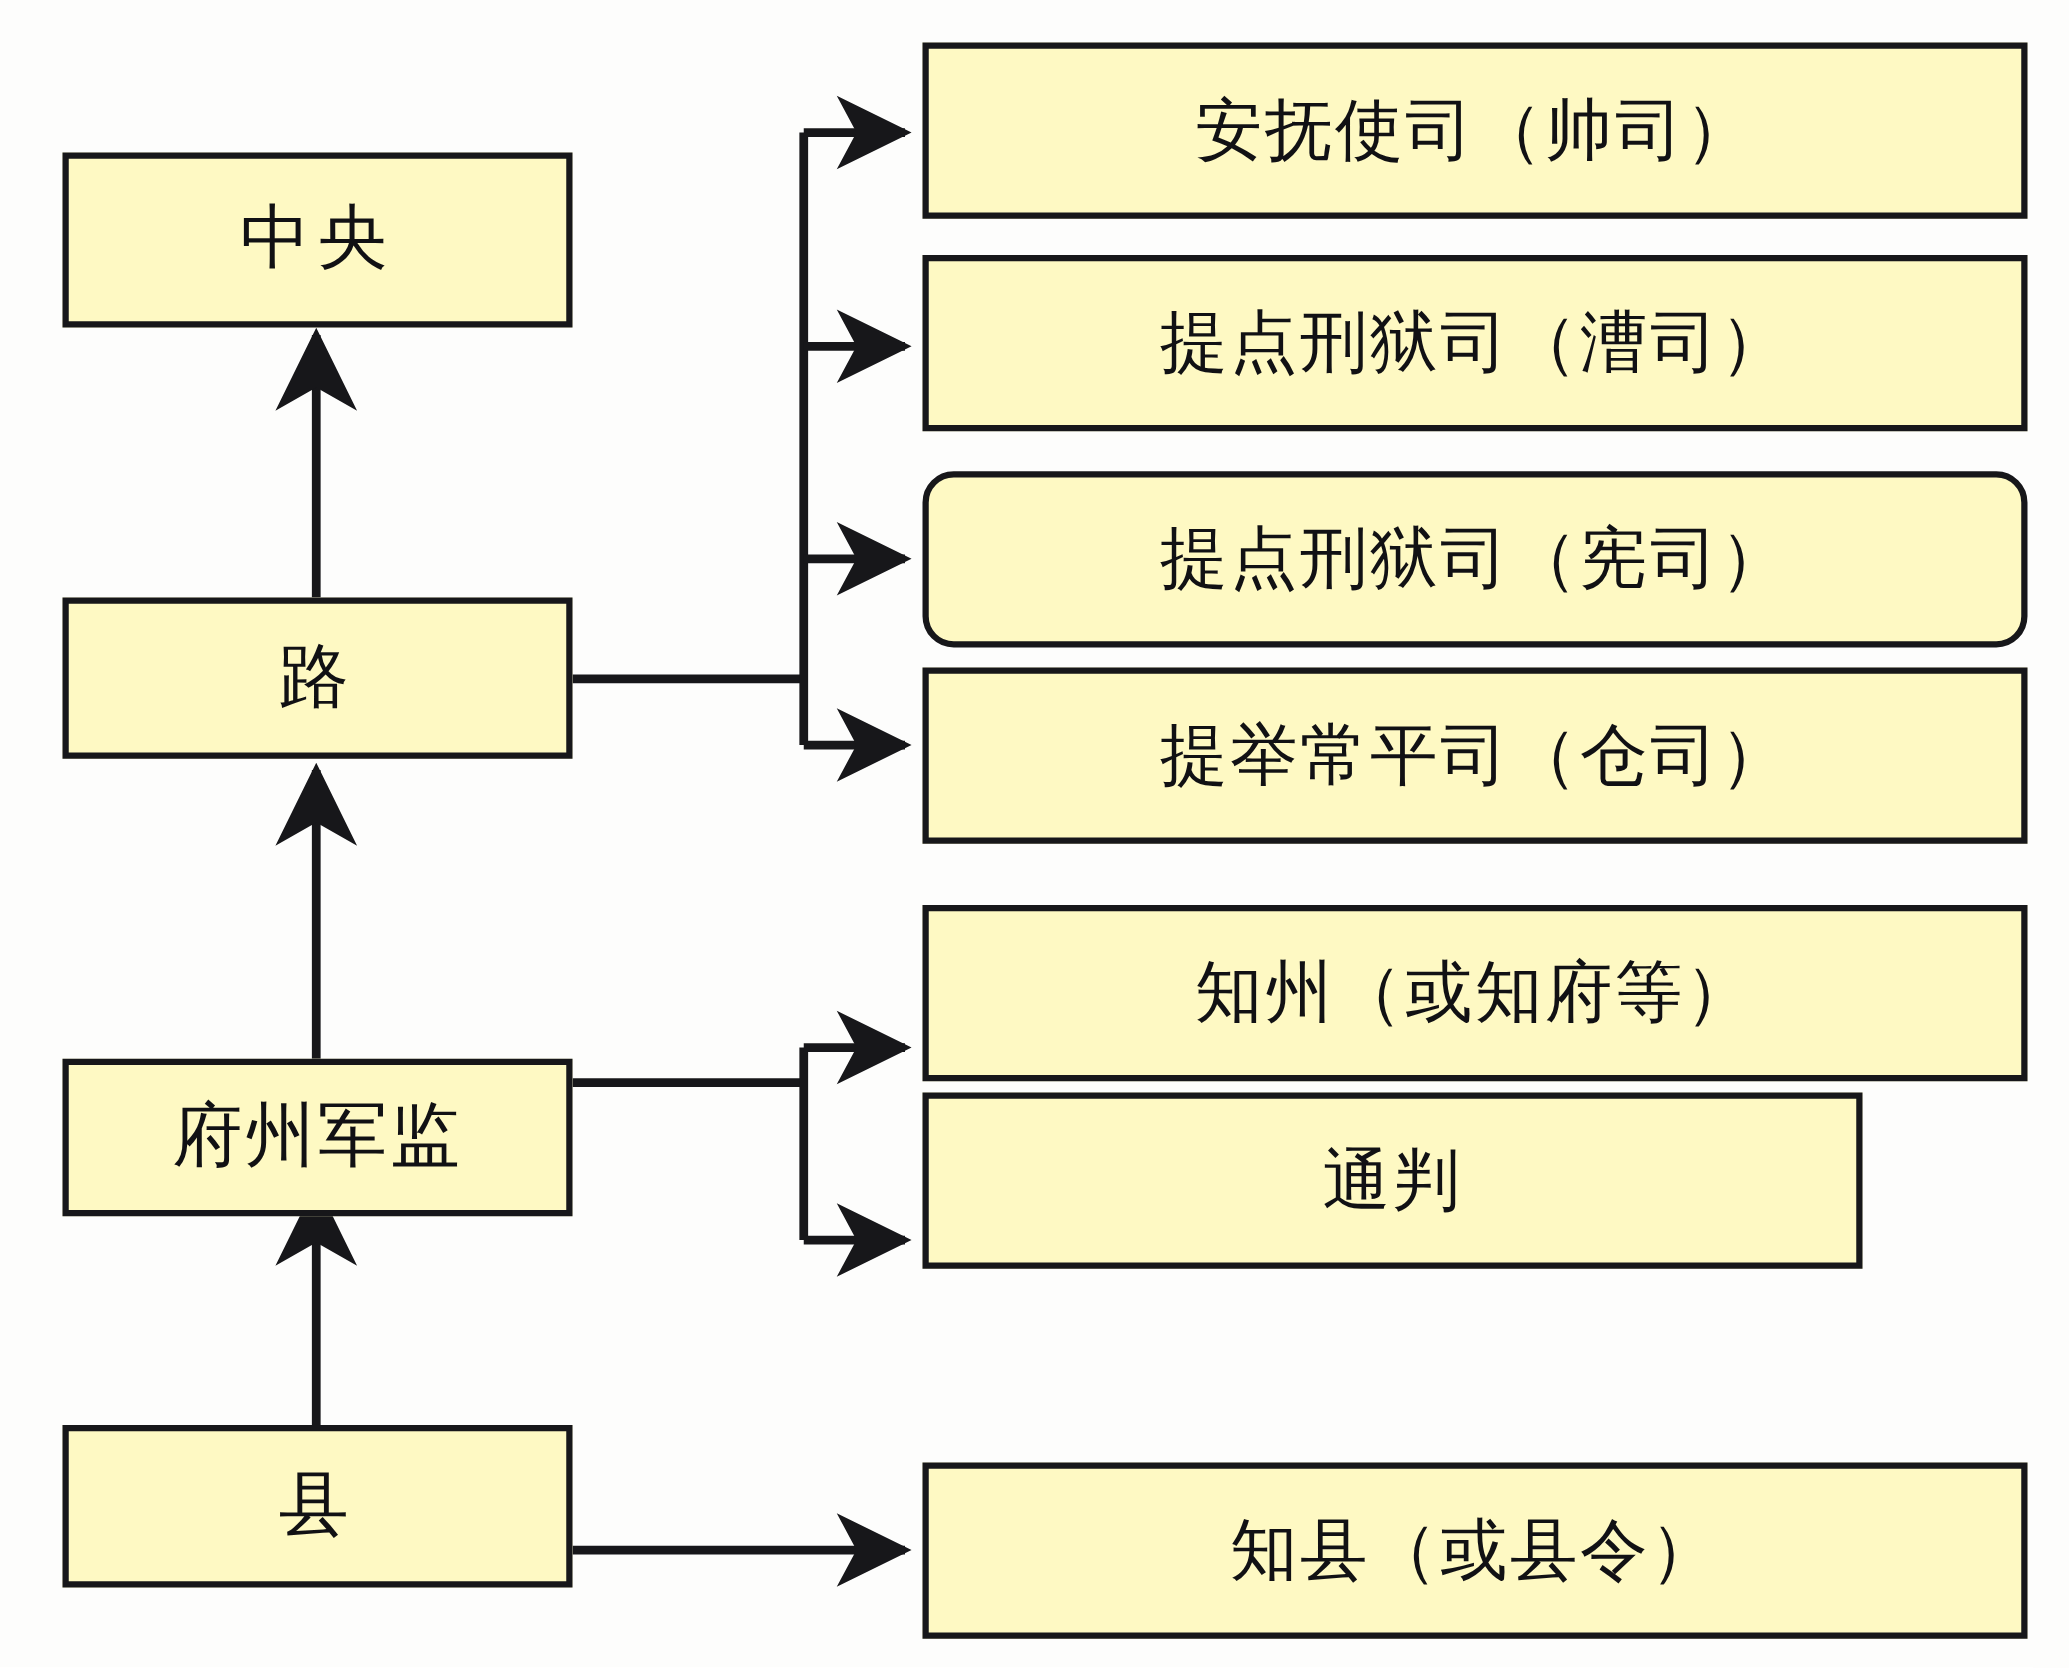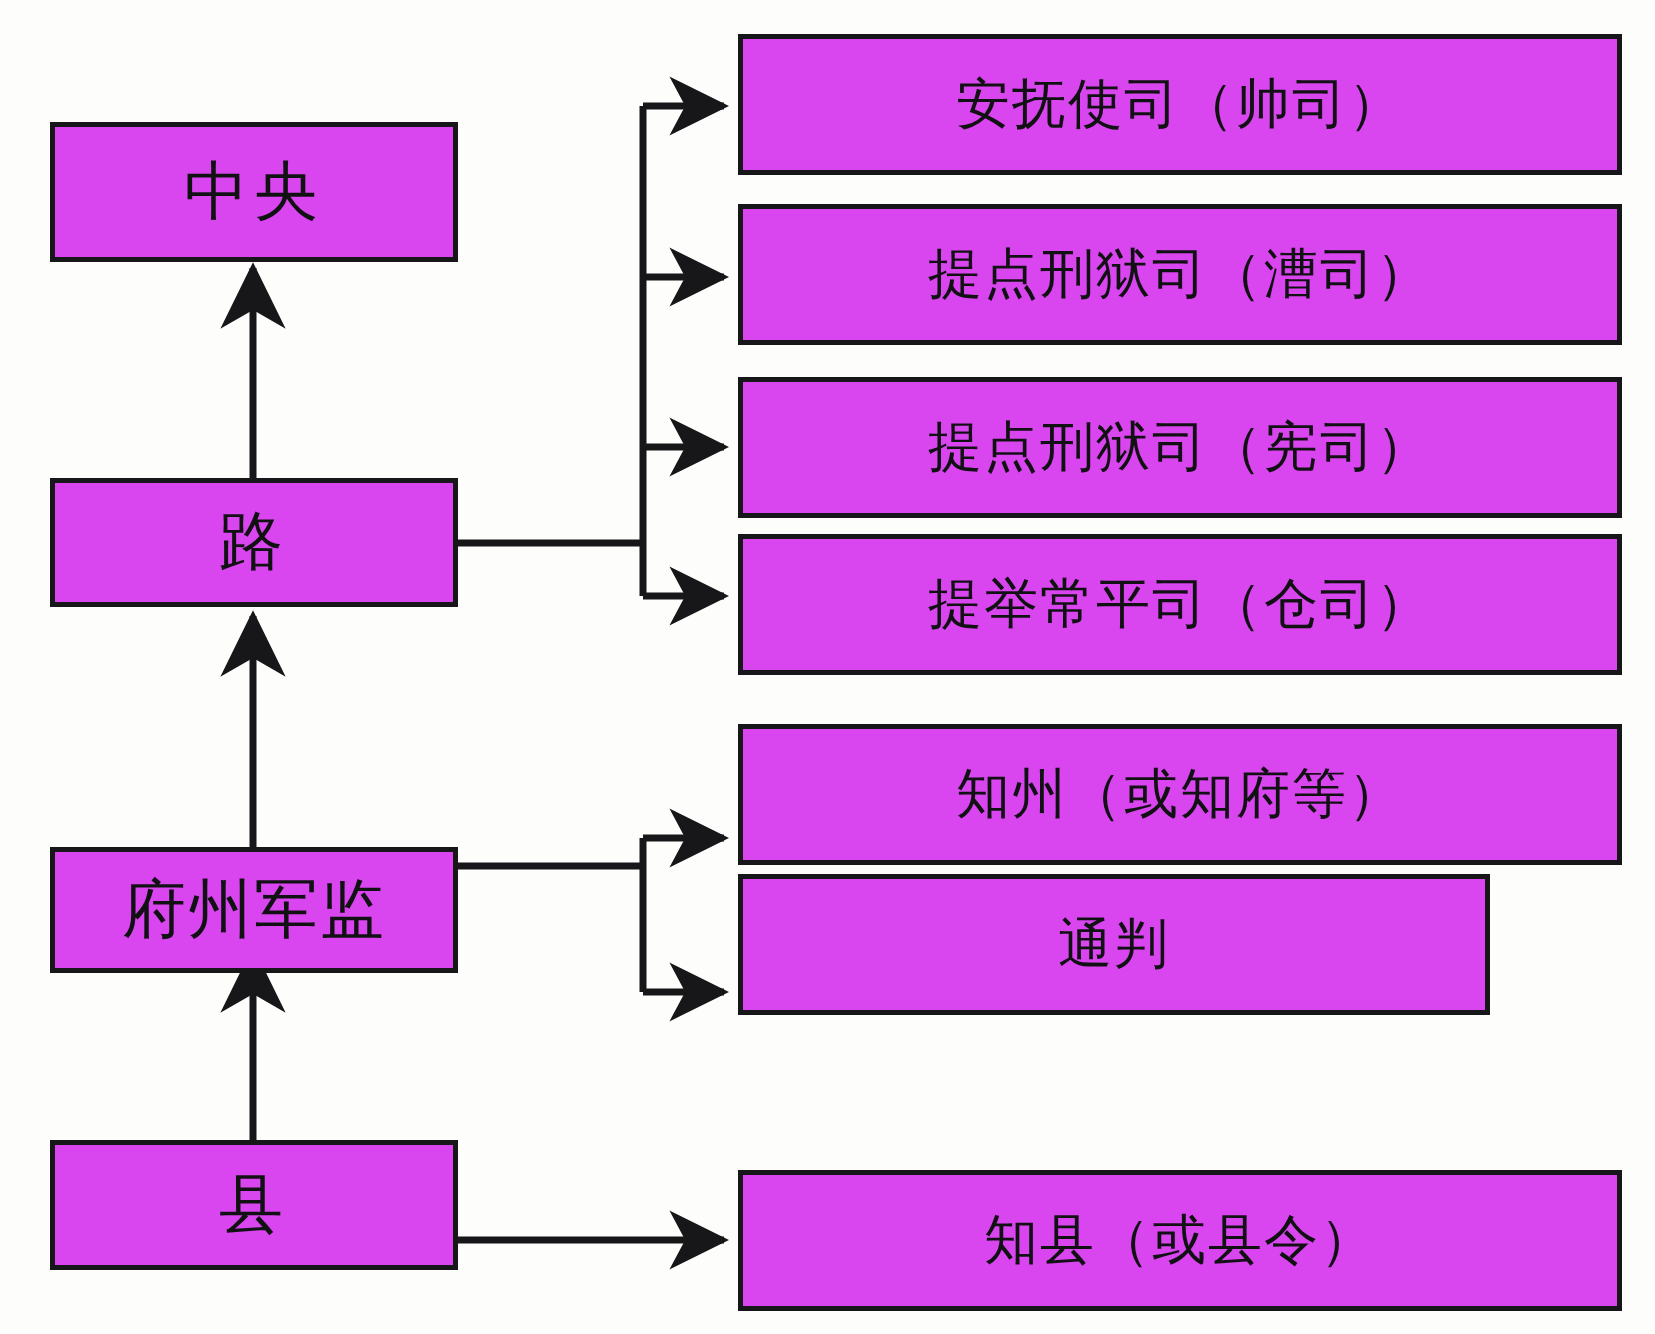--- a/index.html
+++ b/index.html
@@ -23,37 +23,37 @@
     left: 0;
     top: 0;
     width: 1655px;
     height: 1334px;
     pointer-events: none;
   }
   .node {
     position: absolute;
     box-sizing: border-box;
     border: 5px solid #17171a;
-    background: #d946ef;
+    background: #fef9c3;
     display: flex;
     align-items: center;
     justify-content: center;
     text-align: center;
   }
   .node-label {
     font-family: "Liberation Serif", "DejaVu Serif", serif;
     font-size: 54px;
     line-height: 1.1;
     color: #111114;
     letter-spacing: 2px;
     white-space: nowrap;
     font-weight: 500;
   }
   .level-node .node-label {
-    font-size: 64px;
+    font-size: 56px;
     letter-spacing: 6px;
   }
   .level-node.wide-label .node-label {
     letter-spacing: 2px;
   }
 </style>
 </head>
 <body>
 
 <div id="diagram">
@@ -116,21 +116,21 @@
   </div>
 
   <div class="node office-node" style="left:738px; top:34px; width:884px; height:141px;">
     <span class="node-label">安抚使司（帅司）</span>
   </div>
 
   <div class="node office-node" style="left:738px; top:204px; width:884px; height:141px;">
     <span class="node-label">提点刑狱司（漕司）</span>
   </div>
 
-  <div class="node office-node" style="left:738px; top:377px; width:884px; height:141px;">
+  <div class="node office-node" style="left:738px; top:377px; width:884px; height:141px;border-radius:25px;">
     <span class="node-label">提点刑狱司（宪司）</span>
   </div>
 
   <div class="node office-node" style="left:738px; top:534px; width:884px; height:141px;justify-content:center;">
     <span class="node-label">提举常平司（仓司）</span>
   </div>
 
   <div class="node office-node" style="left:738px; top:724px; width:884px; height:141px;">
     <span class="node-label">知州（或知府等）</span>
   </div>

